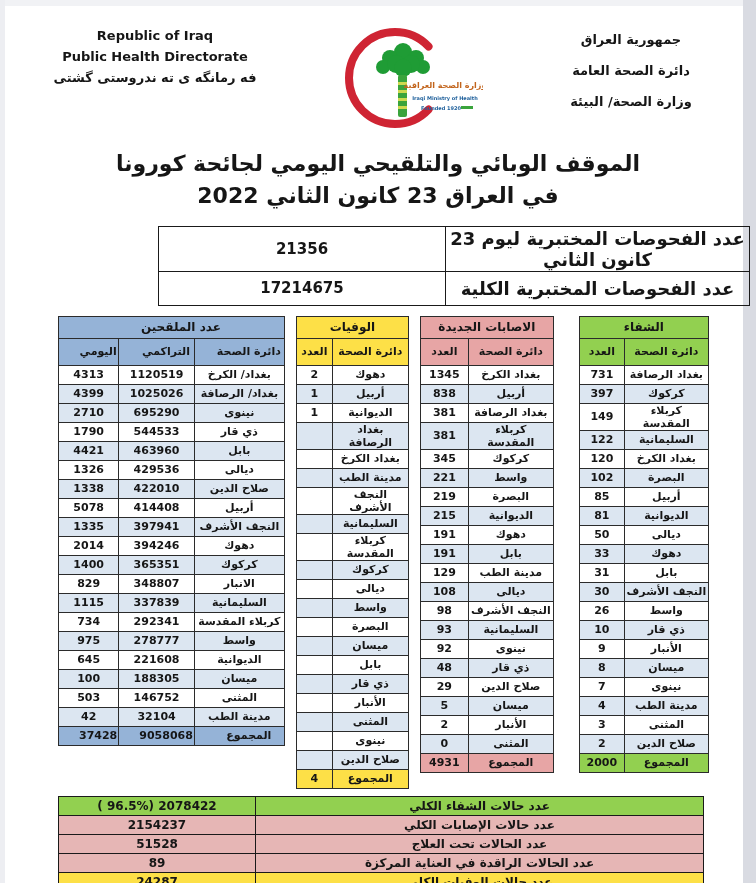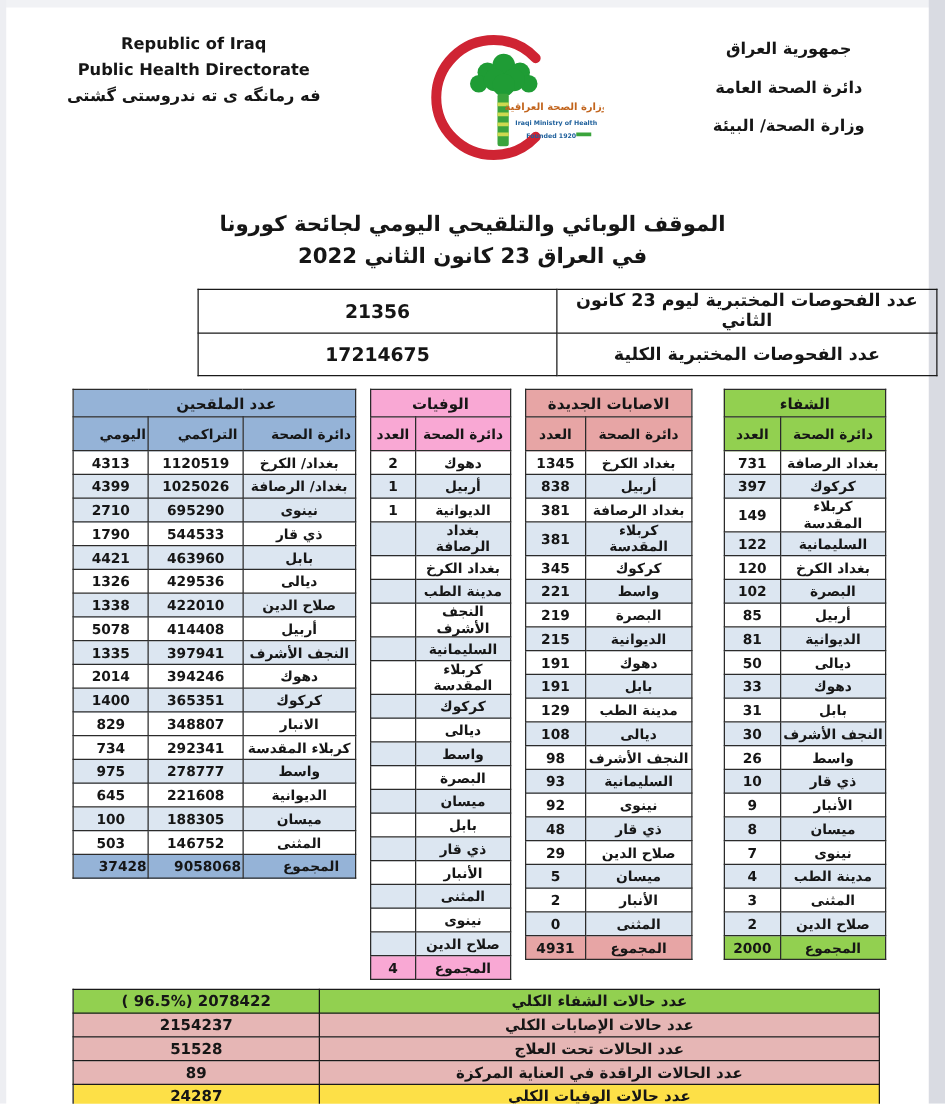--- a/index.html
+++ b/index.html
@@ -18,43 +18,43 @@
 
   
   .hdr{display:flex;justify-content:space-between;align-items:flex-start;padding:18px 30px 0 30px;gap:20px;}
   .hdr-en{width:250px;text-align:center;font-weight:bold;font-size:13px;line-height:1.6;margin-top:8px;}
   .hdr-ar{width:190px;text-align:center;font-weight:bold;font-size:13px;line-height:2.4;margin-top:6px;direction:rtl;}
   .logo-wrap{width:150px;height:118px;position:relative;margin-top:2px;}
 
   
   .title{
     text-align:center;direction:rtl;font-weight:bold;
-    font-size:17px;line-height:1.45;margin-top:30px;
+    font-size:22px;line-height:1.45;margin-top:10px;
   }
 
   
   table{border-collapse:collapse;}
   .tests{margin:14px 0 0 158px;font-weight:bold;}
   .tests td{border:1.5px solid #1a1a1a;height:31px;text-align:center;margin-top:24px;}
   .tests .t-val{width:284px;font-size:15px;}
-  .tests .t-lbl{width:301px;font-size:14px;direction:rtl;}
+  .tests .t-lbl{width:301px;font-size:18px;direction:rtl;}
 
   
   .main{display:flex;margin:10px 0 0 58px;align-items:flex-start;}
   .sec{font-weight:bold;}
   .sec th,.sec td{border:1px solid #2b2b2b;text-align:center;padding:0 1px;font-weight:bold;}
   .sec th.grp{height:21px;font-size:12px;direction:rtl;}
   .sec th.colh{height:26px;font-size:11px;}
   .sec td{height:18px;font-size:11px;}
   .sec tbody tr.alt td{background:#dce6f1;}
   .gap1{width:11px;flex:0 0 11px;}
   .gap2{width:25px;flex:0 0 25px;}
 
   .blue  th, .blue  tfoot td{background:#95b3d7;padding-left:20px;}
-  .grayt th, .grayt tfoot td{background:#f9a8d4;}
+  .grayt th, .grayt tfoot td{background:#fde047;}
   .pinkt th, .pinkt tfoot td{background:#e7a5a5;}
   .greent th,.greent tfoot td{background:#92d050;}
 
   
   .summary{margin:7px 0 12px 58px;font-weight:bold;}
   .summary td{border:1.2px solid #1a1a1a;height:16px;text-align:center;font-size:12px;}
   .summary .s-val{width:194px;}
   .summary .s-lbl{width:445px;direction:rtl;}
   .summary tr.green td{background:#92d050;}
   .summary tr.pink td{background:#e6b6b5;}
@@ -204,20 +204,25 @@
           <tr class="alt">
             <td>1400</td>
             <td>365351</td>
             <td>كركوك</td>
           </tr>
           <tr>
             <td>829</td>
             <td>348807</td>
             <td>الانبار</td>
           </tr>
+          <tr class="alt">
+            <td>1115</td>
+            <td>337839</td>
+            <td>السليمانية</td>
+          </tr>
           <tr>
             <td>734</td>
             <td>292341</td>
             <td>كربلاء المقدسة</td>
           </tr>
           <tr class="alt">
             <td>975</td>
             <td>278777</td>
             <td>واسط</td>
           </tr>
@@ -228,20 +233,25 @@
           </tr>
           <tr class="alt">
             <td>100</td>
             <td>188305</td>
             <td>ميسان</td>
           </tr>
           <tr>
             <td>503</td>
             <td>146752</td>
             <td>المثنى</td>
+          </tr>
+          <tr class="alt">
+            <td>42</td>
+            <td>32104</td>
+            <td>مدينة الطب</td>
           </tr>
         </tbody>
       <tfoot>
         <tr>
           <td>37428</td>
           <td>9058068</td>
           <td>المجموع</td>
         </tr>
       </tfoot>
     </table>

